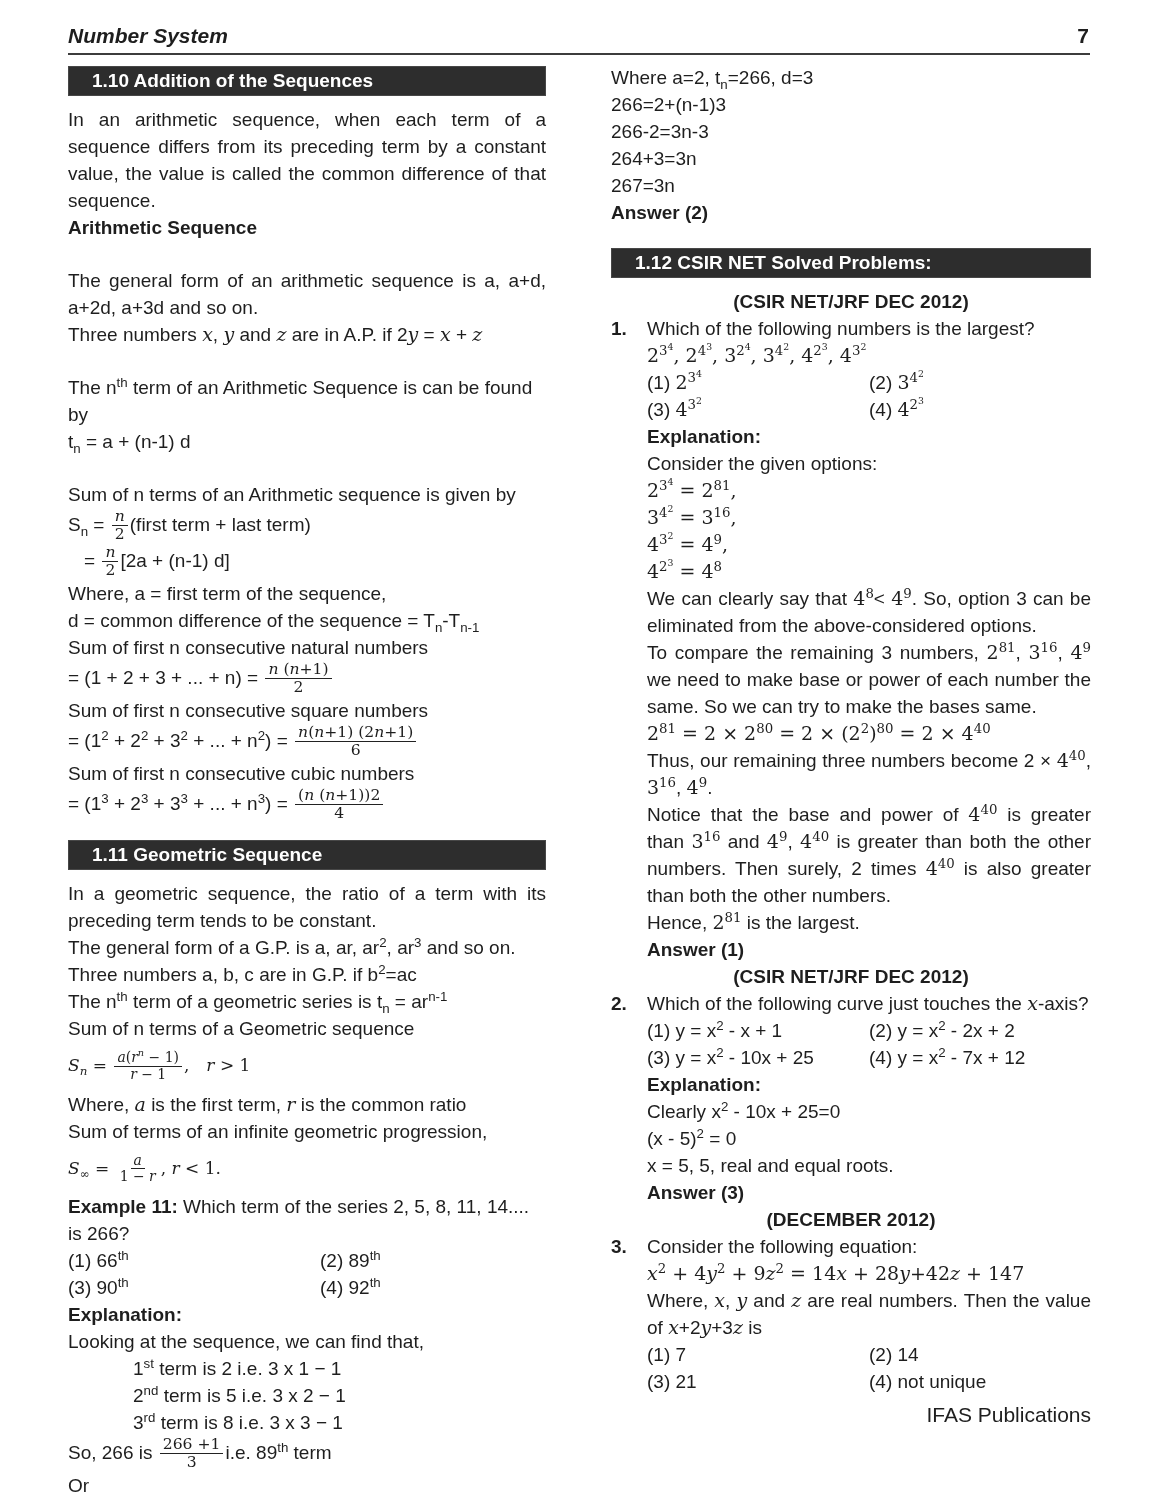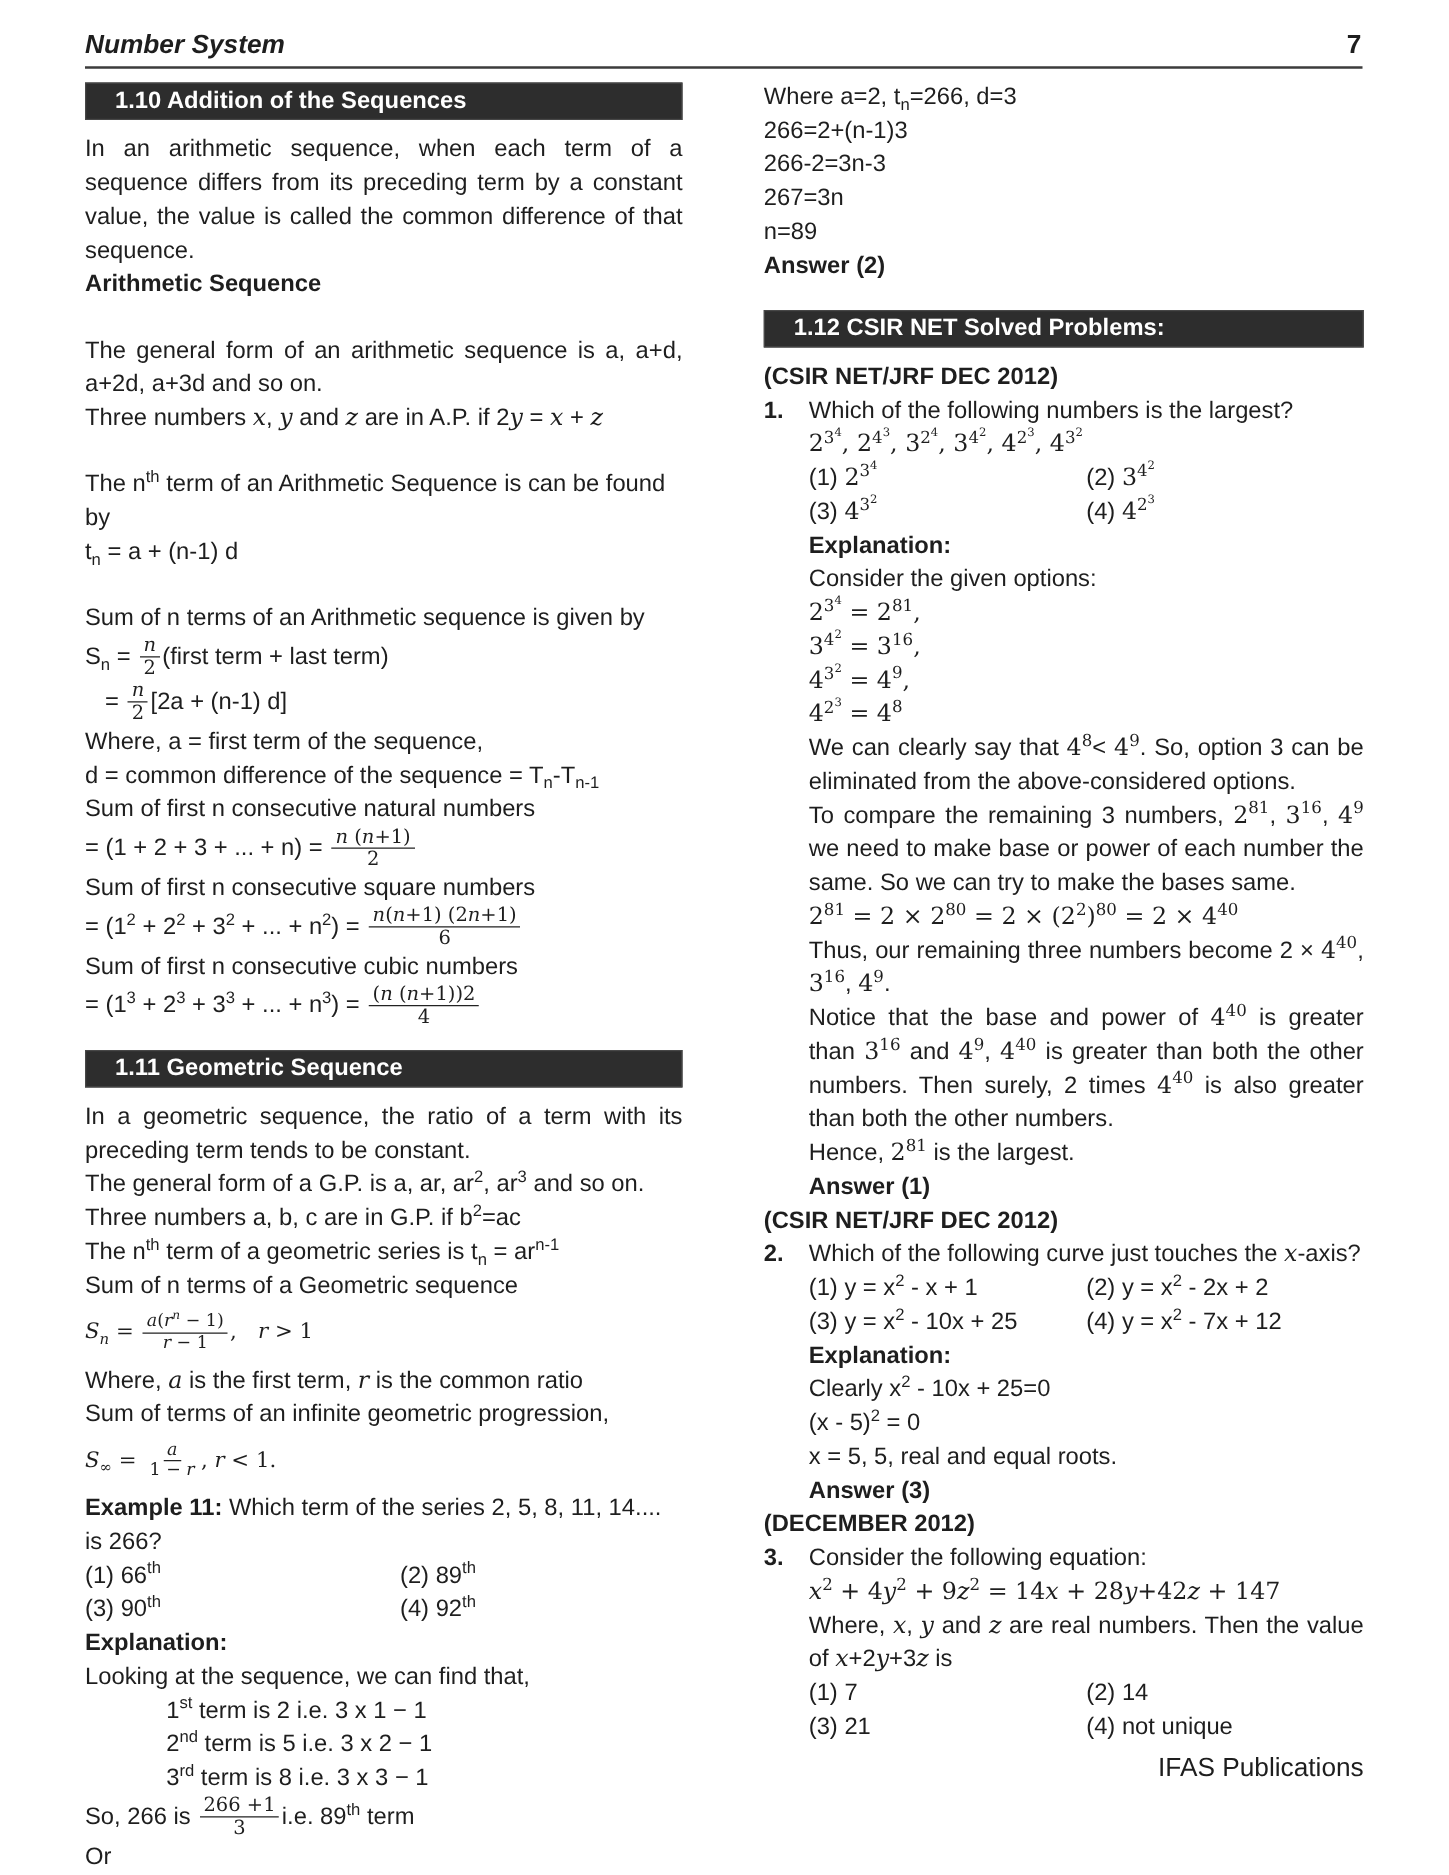--- a/index.html
+++ b/index.html
@@ -30,21 +30,21 @@
         font-family:"DejaVu Serif","Liberation Serif",serif;font-size:0.82em;line-height:1.12;margin:0 2px;}
   .fnum{border-bottom:1.5px solid #222;padding:0 3px;}
   .fden{padding:0 3px;}
   .mathdisp{font-family:"DejaVu Serif","Liberation Serif",serif;text-align:left;
             font-size:17px;line-height:1.2;margin:8px 0 8px 0;}
   .opts{display:grid;grid-template-columns:252px 1fr;}
   .problem{display:flex;align-items:flex-start;}
   .pnum{width:36px;flex:none;font-weight:bold;line-height:27px;}
   .pbody{flex:1;min-width:0;}
   .popts{display:grid;grid-template-columns:222px 1fr;}
-  .src{text-align:left;font-weight:bold;}
+  .src{text-align:center;font-weight:bold;}
   .ans{font-weight:bold;}
   .footer{text-align:right;font-weight:normal;font-size:21px;margin-top:8px;}
 </style>
 </head>
 <body>
 
 <div class="htitle">Number System</div>
 <div class="hnum">7</div>
 <div class="hrule"></div>
 
@@ -116,22 +116,22 @@
         <span class="fden">3</span>
       </span>i.e. 89<sup>th</sup> term</div>
   <div class="line">Or</div>
 
 </div>
 
 <div class="col-right">
   <div class="line">Where a=2, t<sub>n</sub>=266, d=3</div>
   <div class="line">266=2+(n-1)3</div>
   <div class="line">266-2=3n-3</div>
+  <div class="line">264+3=3n</div>
   <div class="line">267=3n</div>
-  <div class="line">n=89</div>
   <div class="line ans">Answer (2)</div>
 
   <div class="bar" style="margin-top:22px;">1.12 CSIR NET Solved Problems:</div>
 
   <div class="line src">(CSIR NET/JRF DEC 2012)</div>
   <div class="problem">
     <div class="pnum">1.</div>
     <div class="pbody">
       <div class="line">Which of the following numbers is the largest?</div>
       <div class="line"><span class="sr">2<sup>3<sup>4</sup></sup>, 2<sup>4<sup>3</sup></sup>, 3<sup>2<sup>4</sup></sup>, 3<sup>4<sup>2</sup></sup>, 4<sup>2<sup>3</sup></sup>, 4<sup>3<sup>2</sup></sup></span></div>

